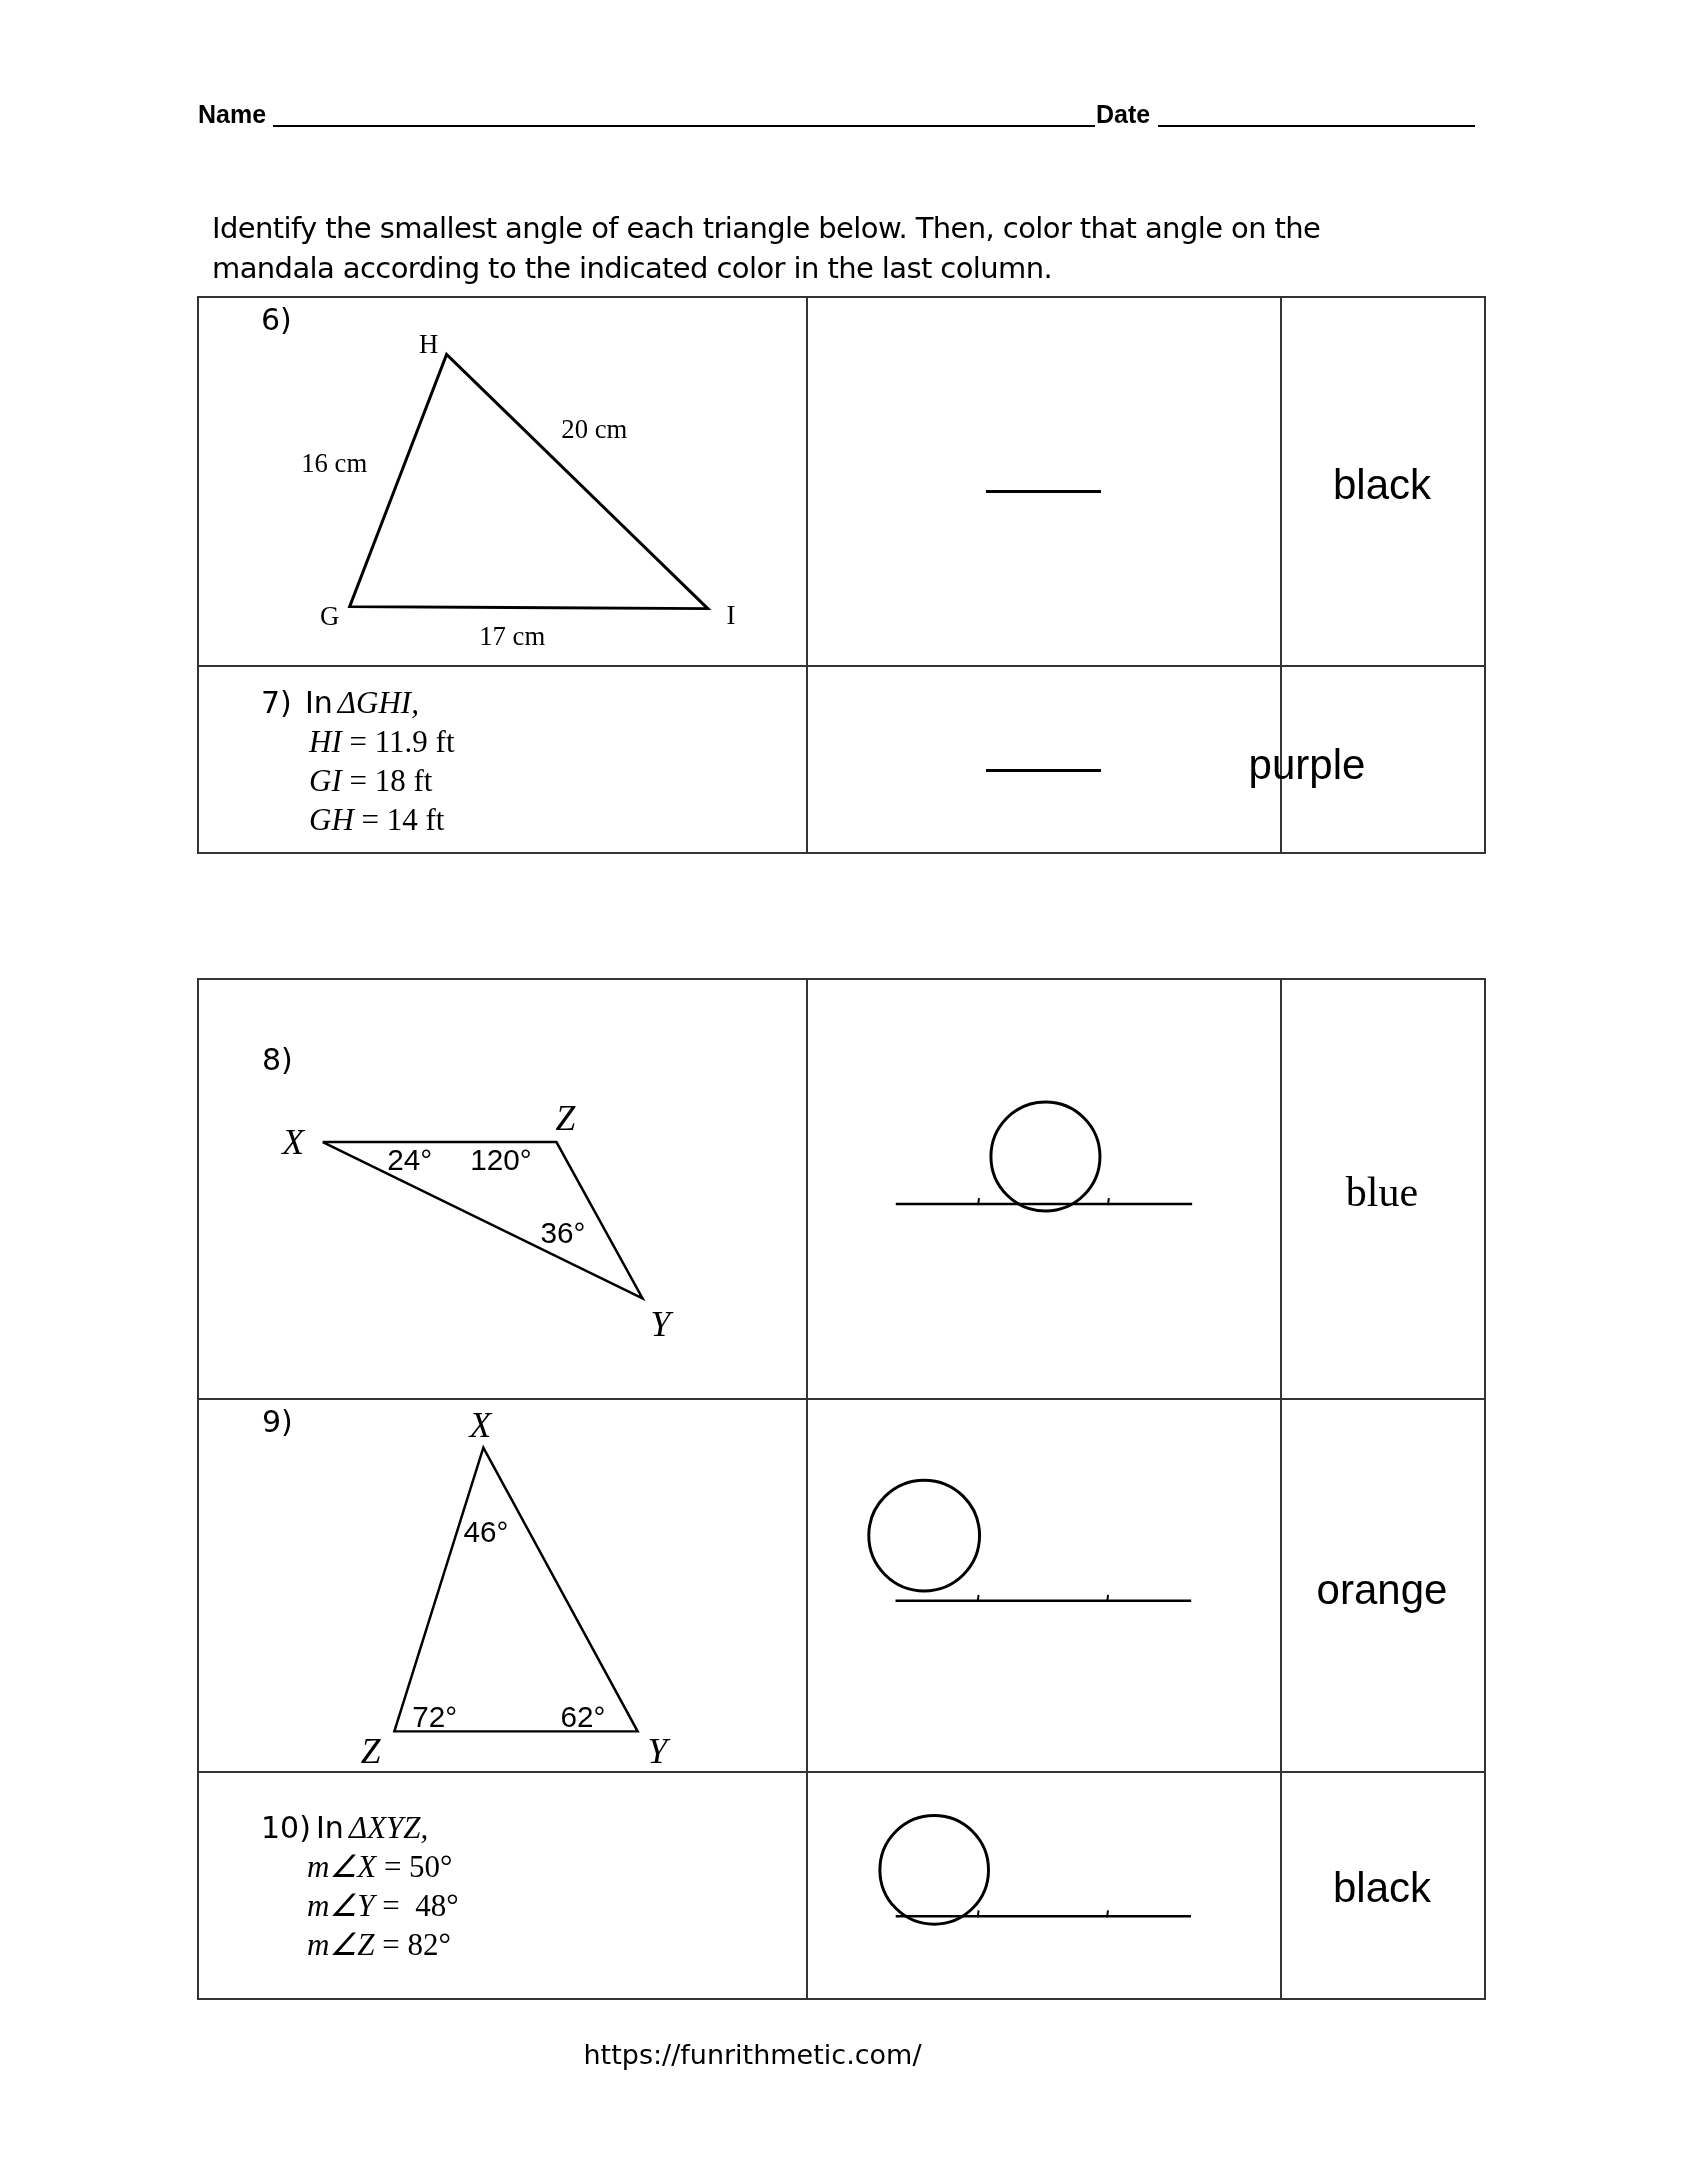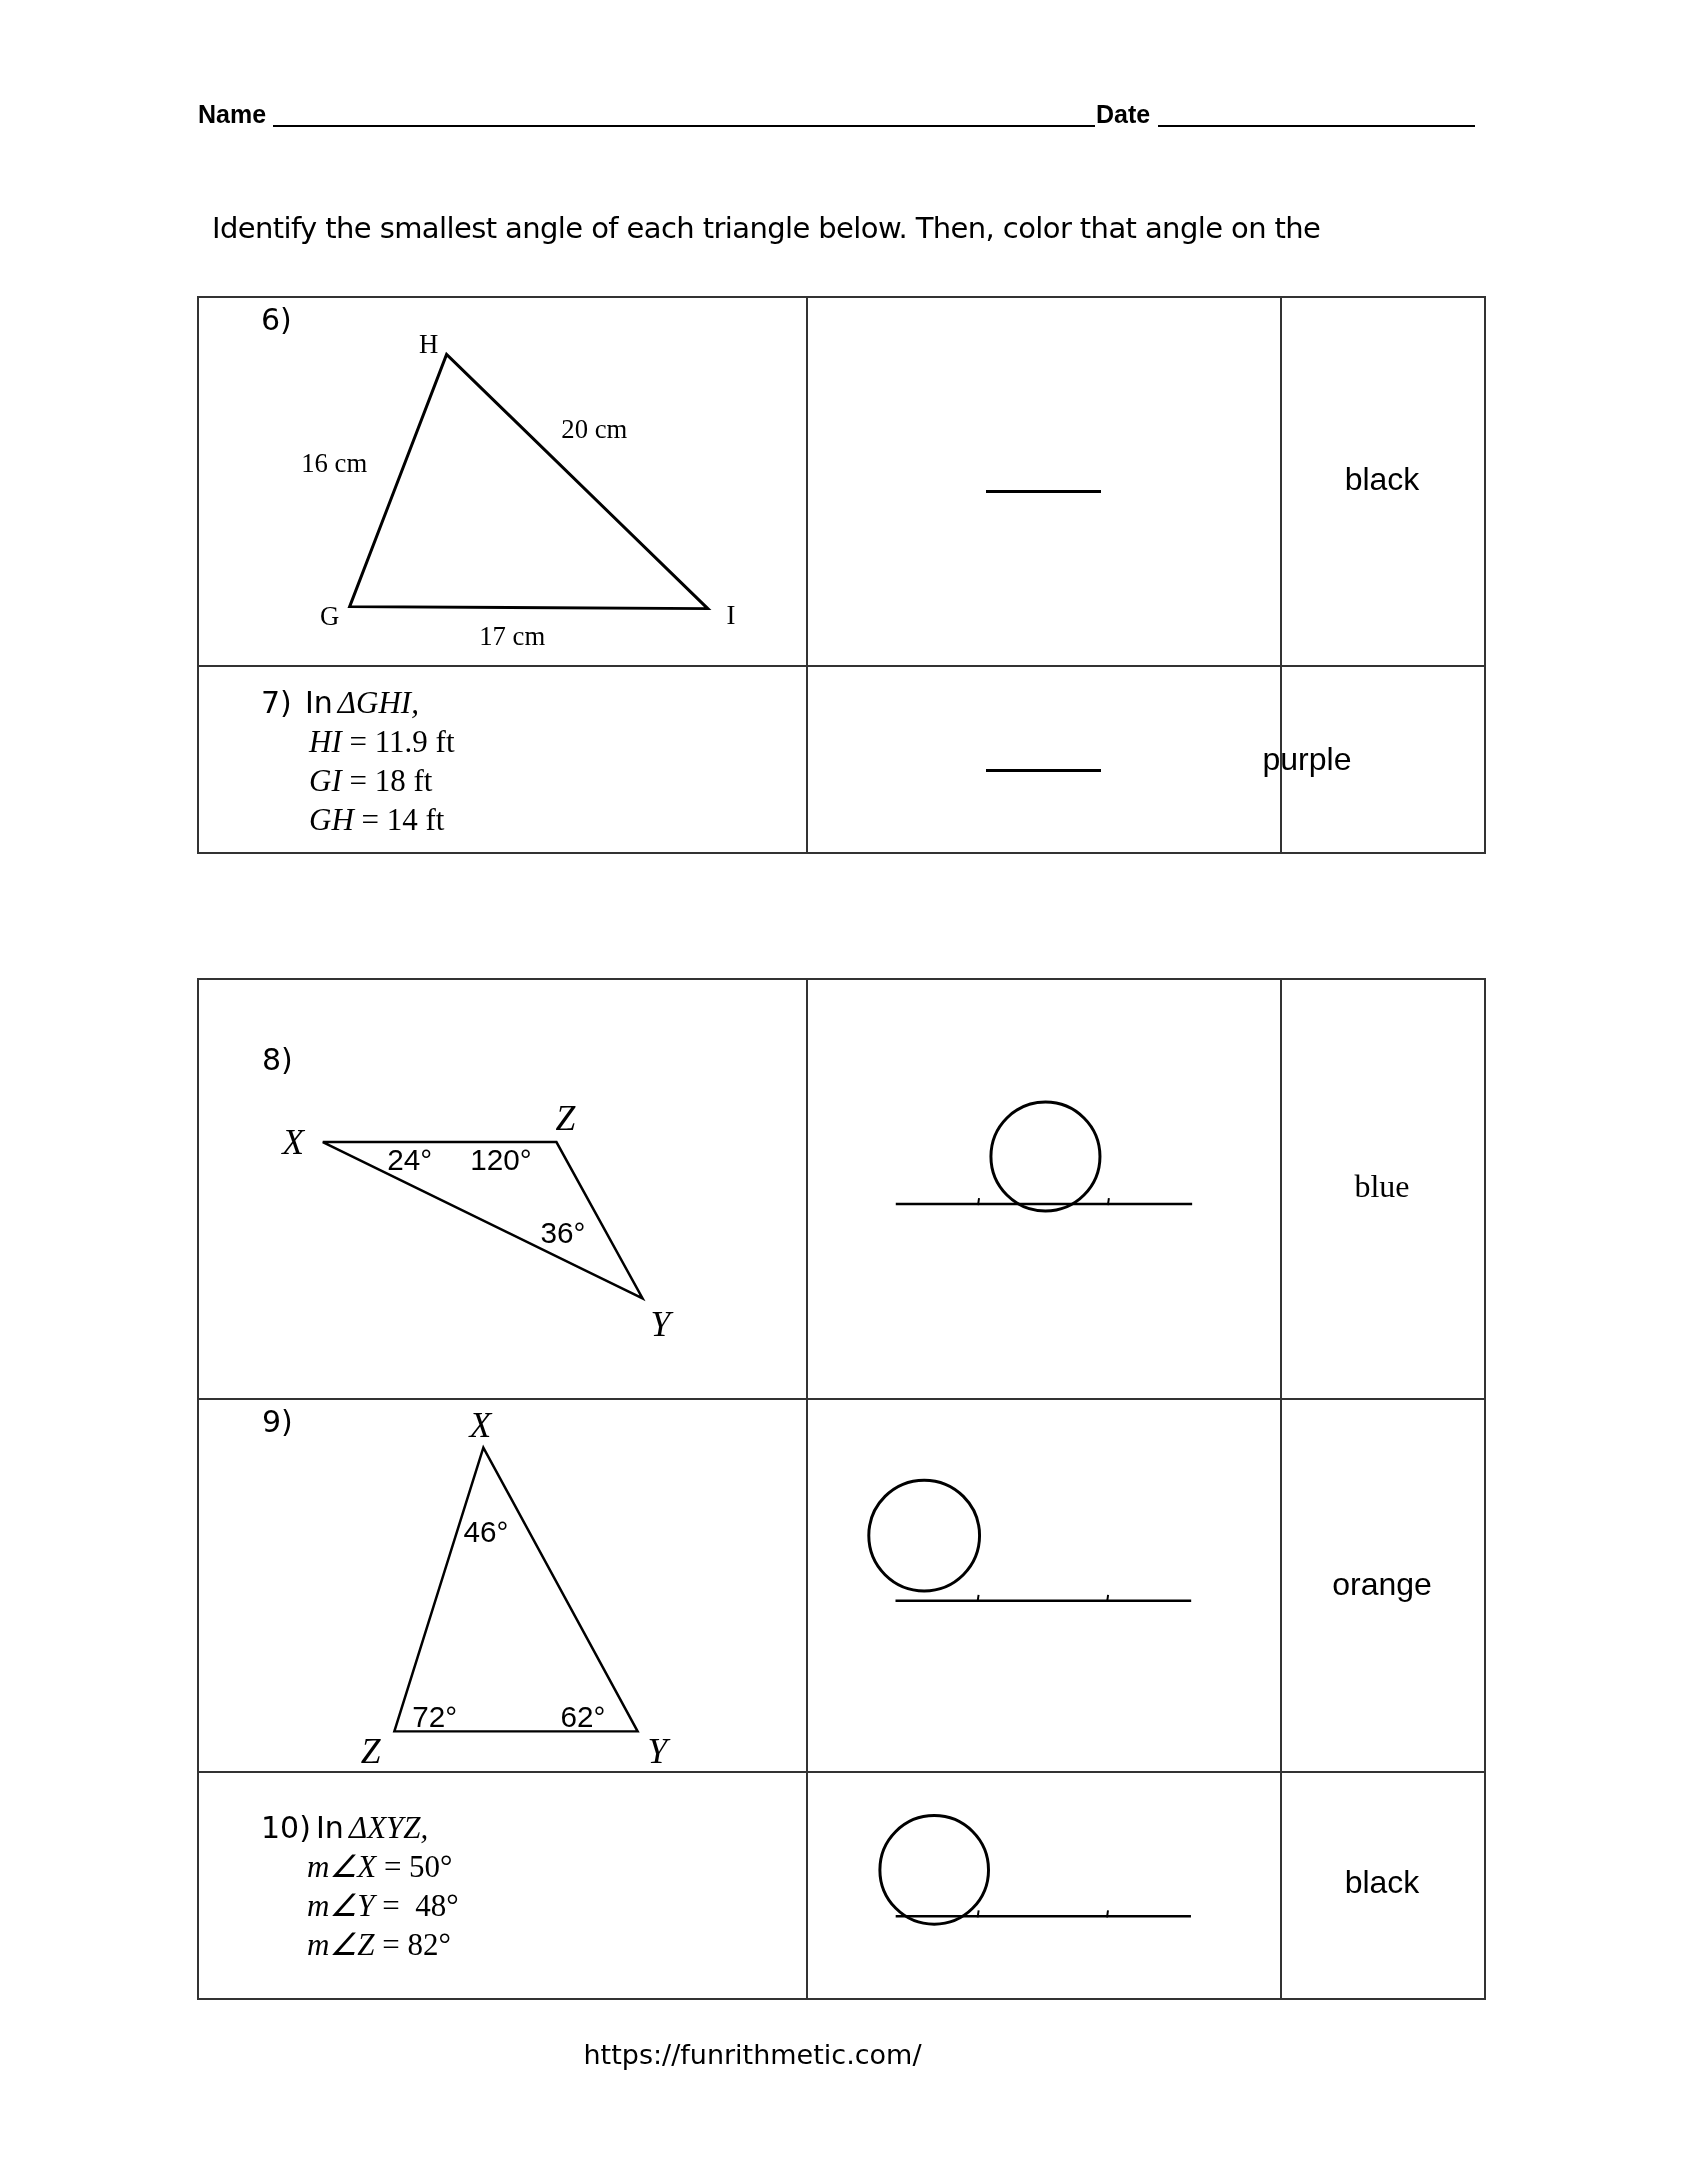--- a/index.html
+++ b/index.html
@@ -8,37 +8,38 @@
   .abs { position:absolute; }
   .sans { font-family:"Liberation Sans", sans-serif; }
   .serif { font-family:"Liberation Serif", "DejaVu Serif", serif; }
   .header-label { font-size:25px; font-family:"Liberation Sans", sans-serif;font-weight:bold; }
   .blank-line { position:absolute; border-bottom:2px solid #000; height:0; }
   .instr { font-family:"DejaVu Sans", sans-serif; font-size:29px; line-height:40px; letter-spacing:-0.6px; }
   .tbl { position:absolute; border:2px solid #333; box-sizing:border-box; }
   .vline { position:absolute; width:2px; background:#333; }
   .hline { position:absolute; height:2px; background:#333; }
   .num { font-family:"DejaVu Sans", sans-serif; font-size:30px; }
-  .color-label { position:absolute; font-size:32px; text-align:center; width:202px; }
+  .color-label { position:absolute; font-size:42px; text-align:center; width:202px; }
   .math { font-family:"Liberation Serif", serif; font-size:31px; line-height:39px; }
   .math i { font-style:italic; }
   .answer-blank { position:absolute; height:0; border-bottom:3px solid #000; }
   svg text { font-family:"Liberation Serif", serif; }
   .footer { font-family:"DejaVu Sans", sans-serif; font-size:27px; }
 </style>
 </head>
 <body>
 
 <div class="abs header-label" style="left:198px; top:100px;">Name</div>
 <div class="blank-line" style="left:273px; top:125px; width:822px;"></div>
 <div class="abs header-label" style="left:1096px; top:100px;">Date</div>
 <div class="blank-line" style="left:1158px; top:125px; width:317px;"></div>
 
 <div class="abs instr" style="left:212px; top:208px;">
   <div>Identify the smallest angle of each triangle below.  Then, color that angle on the</div>
+  <div>mandala according to the indicated color in the last column.</div>
 </div>
 
 <div class="tbl" style="left:197px; top:296px; width:1289px; height:558px;"></div>
 <div class="vline" style="left:806px; top:296px; height:558px;"></div>
 <div class="vline" style="left:1280px; top:296px; height:558px;"></div>
 <div class="hline" style="left:197px; top:665px; width:1289px;"></div>
 
 <div class="abs num" style="left:261px; top:302px;">6)</div>
 <svg class="abs" style="left:197px; top:296px;" width="609" height="369" viewBox="0 0 615 373">
   <polygon points="252,59 154,314 516,316" fill="none" stroke="#000" stroke-width="3"></polygon>

